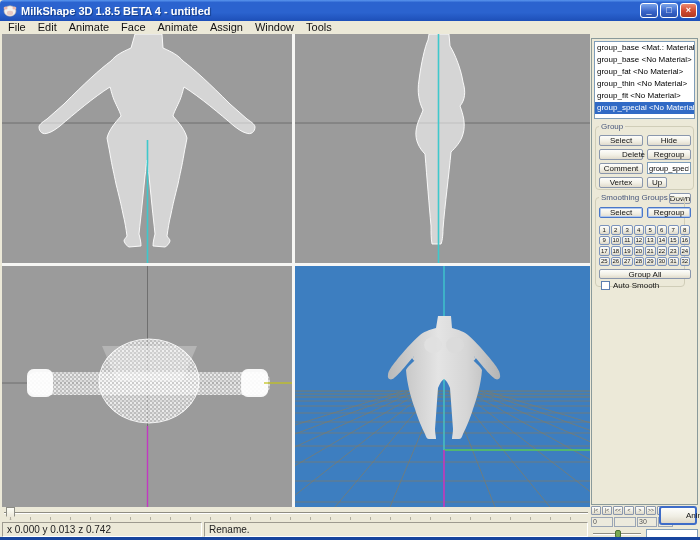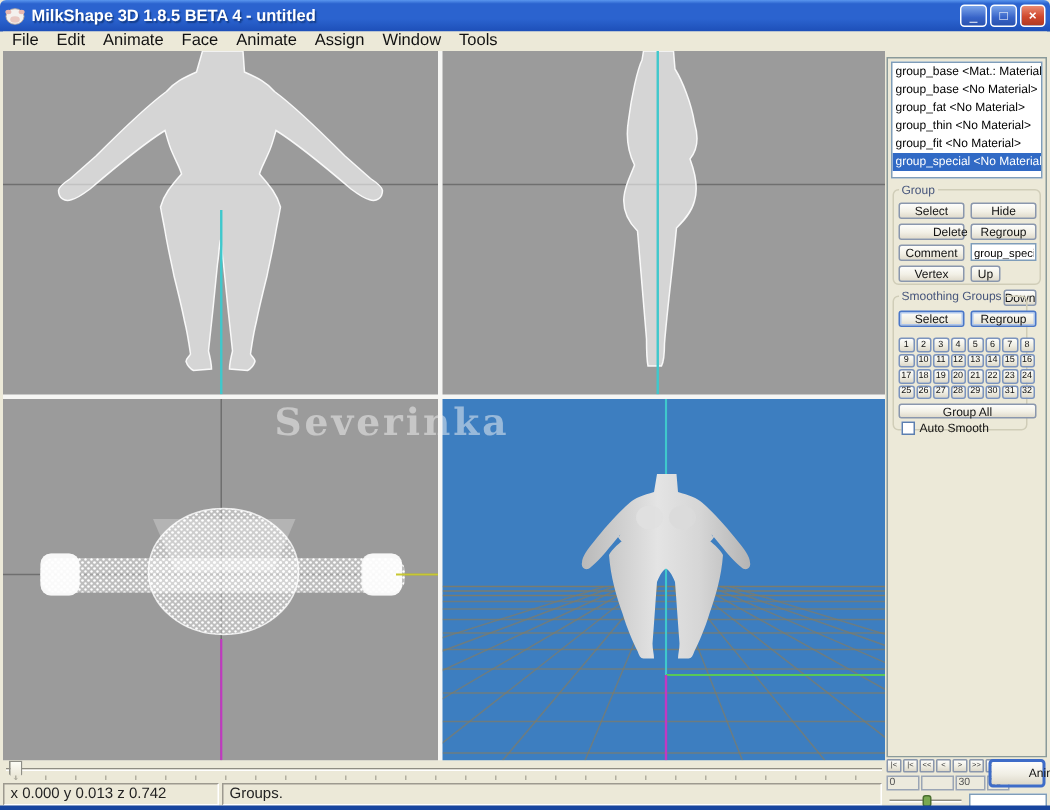--- a/index.html
+++ b/index.html
@@ -85,21 +85,21 @@
   .tl-thumb { position:absolute; left:4px; top:0px; width:9px; height:13px;
     background:linear-gradient(180deg,#fdfdf6,#e7e3d2); border:1px solid #8e8e86;
     clip-path:polygon(0 0,100% 0,100% 70%,50% 100%,0 70%); cursor:pointer; }
   .tl-ticks { position:absolute; left:8px; top:10px; right:0; height:4px; }
   .tick { position:absolute; top:0; width:1px; height:3px; background:#b2afa0; }
 
   .statusbar { position:absolute; left:2px; top:522px; width:588px; height:15px; background:#ece9d8;
     display:flex; align-items:stretch; font-size:10px; color:#222; }
   .status-cell { border:1px solid; border-color:#9d9a8f #ffffff #ffffff #9d9a8f; margin-right:2px;
     display:flex; align-items:center; padding:0 4px; white-space:nowrap; }
-  .cell-coords { width:144px; }
+  .cell-coords { width:200px; }
   .cell-msg { flex:1 1 auto; }
 
   
   .animbox { position:absolute; left:590px; top:505px; width:110px; height:32px; background:#ece9d8; }
   .pb-row { position:absolute; left:1px; top:1px; display:flex; gap:1px; }
   .pbbtn { width:10px; height:9px; background:linear-gradient(180deg,#fdfdfb,#efede2 55%,#ddd8c9);
     border:1px solid #8a97ad; border-radius:1px; font-size:5px; line-height:7px; text-align:center;
     color:#333; cursor:pointer; overflow:hidden; }
   .field-row { position:absolute; left:1px; top:12px; display:flex; gap:1px; }
   .anim-field { height:10px; background:#eceadd; border:1px solid #9aa5b5; font-size:7px; color:#555;
@@ -262,21 +262,20 @@
         <g>
           <path d="M143,50 L156,50 L157,62 C164,64 170,66 173,69 C181,76 190,86 197,95 C201,100 205,105 205,109 C206,113 202,115 199,112 C195,109 190,103 185,97 C180,91 176,86 172,81 C176,84 179,88 180,92 C180,86 179,79 177,73 C180,79 181,86 181,92 C179,95 178,97 174,91 C180,96 185,100 187,104 C186,118 182,132 178,143 C175,153 171,162 168,168 C167,171 166,173 164,173 L157,173 C157,170 158,167 158,163 C157,150 156,135 155,122 C153,117 151,114 149,113 C147,114 145,117 143,122 C142,135 141,150 140,163 C140,167 141,170 141,173 L134,173 C132,173 131,171 130,168 C127,162 123,153 120,143 C116,132 112,118 111,104 C113,100 118,96 124,91 C120,97 119,95 117,92 C117,86 118,79 121,73 C119,79 118,86 118,92 C119,88 122,84 126,81 C122,86 118,91 113,97 C108,103 103,109 99,112 C96,115 92,113 93,109 C93,105 97,100 101,95 C108,86 117,76 125,69 C128,66 134,64 141,62 Z" fill="url(#bodyShade)"></path>
           <ellipse cx="138" cy="79" rx="9" ry="8" fill="#e0e0e0" opacity="0.9"></ellipse>
           <ellipse cx="160" cy="79" rx="9" ry="8" fill="#dadada" opacity="0.9"></ellipse>
         </g>
         <line x1="149" y1="184" x2="295" y2="184" stroke="#58c858" stroke-width="1.4"></line>
         <line x1="149" y1="184" x2="149" y2="241" stroke="#c238c2" stroke-width="1.6"></line>
       </svg>
     </div>
 
-    <div class="watermark">Severinka</div>
   </div>
 
   <div class="panel">
     <div class="tab-body">
 
       <div class="listbox" id="grouplist">
           <div class="list-item">group_base &lt;Mat.: Material01&gt;</div>
           <div class="list-item">group_base &lt;No Material&gt;</div>
           <div class="list-item">group_fat &lt;No Material&gt;</div>
           <div class="list-item">group_thin &lt;No Material&gt;</div>
@@ -376,21 +375,21 @@
         <span class="tick" style="left: 480px;"></span>
         <span class="tick" style="left: 500px;"></span>
         <span class="tick" style="left: 520px;"></span>
         <span class="tick" style="left: 540px;"></span>
         <span class="tick" style="left: 560px;"></span>
       </div>
   </div>
 
   <div class="statusbar">
     <div class="status-cell cell-coords">x 0.000 y 0.013 z 0.742</div>
-    <div class="status-cell cell-msg">Groups.</div>
+    <div class="status-cell cell-msg">Rename.</div>
   </div>
 
   <div class="animbox">
     <div class="pb-row" id="pbrow">
         <span class="pbbtn">|&lt;</span>
         <span class="pbbtn">|&lt;</span>
         <span class="pbbtn">&lt;&lt;</span>
         <span class="pbbtn">&lt;</span>
         <span class="pbbtn">&gt;</span>
         <span class="pbbtn">&gt;&gt;</span>

